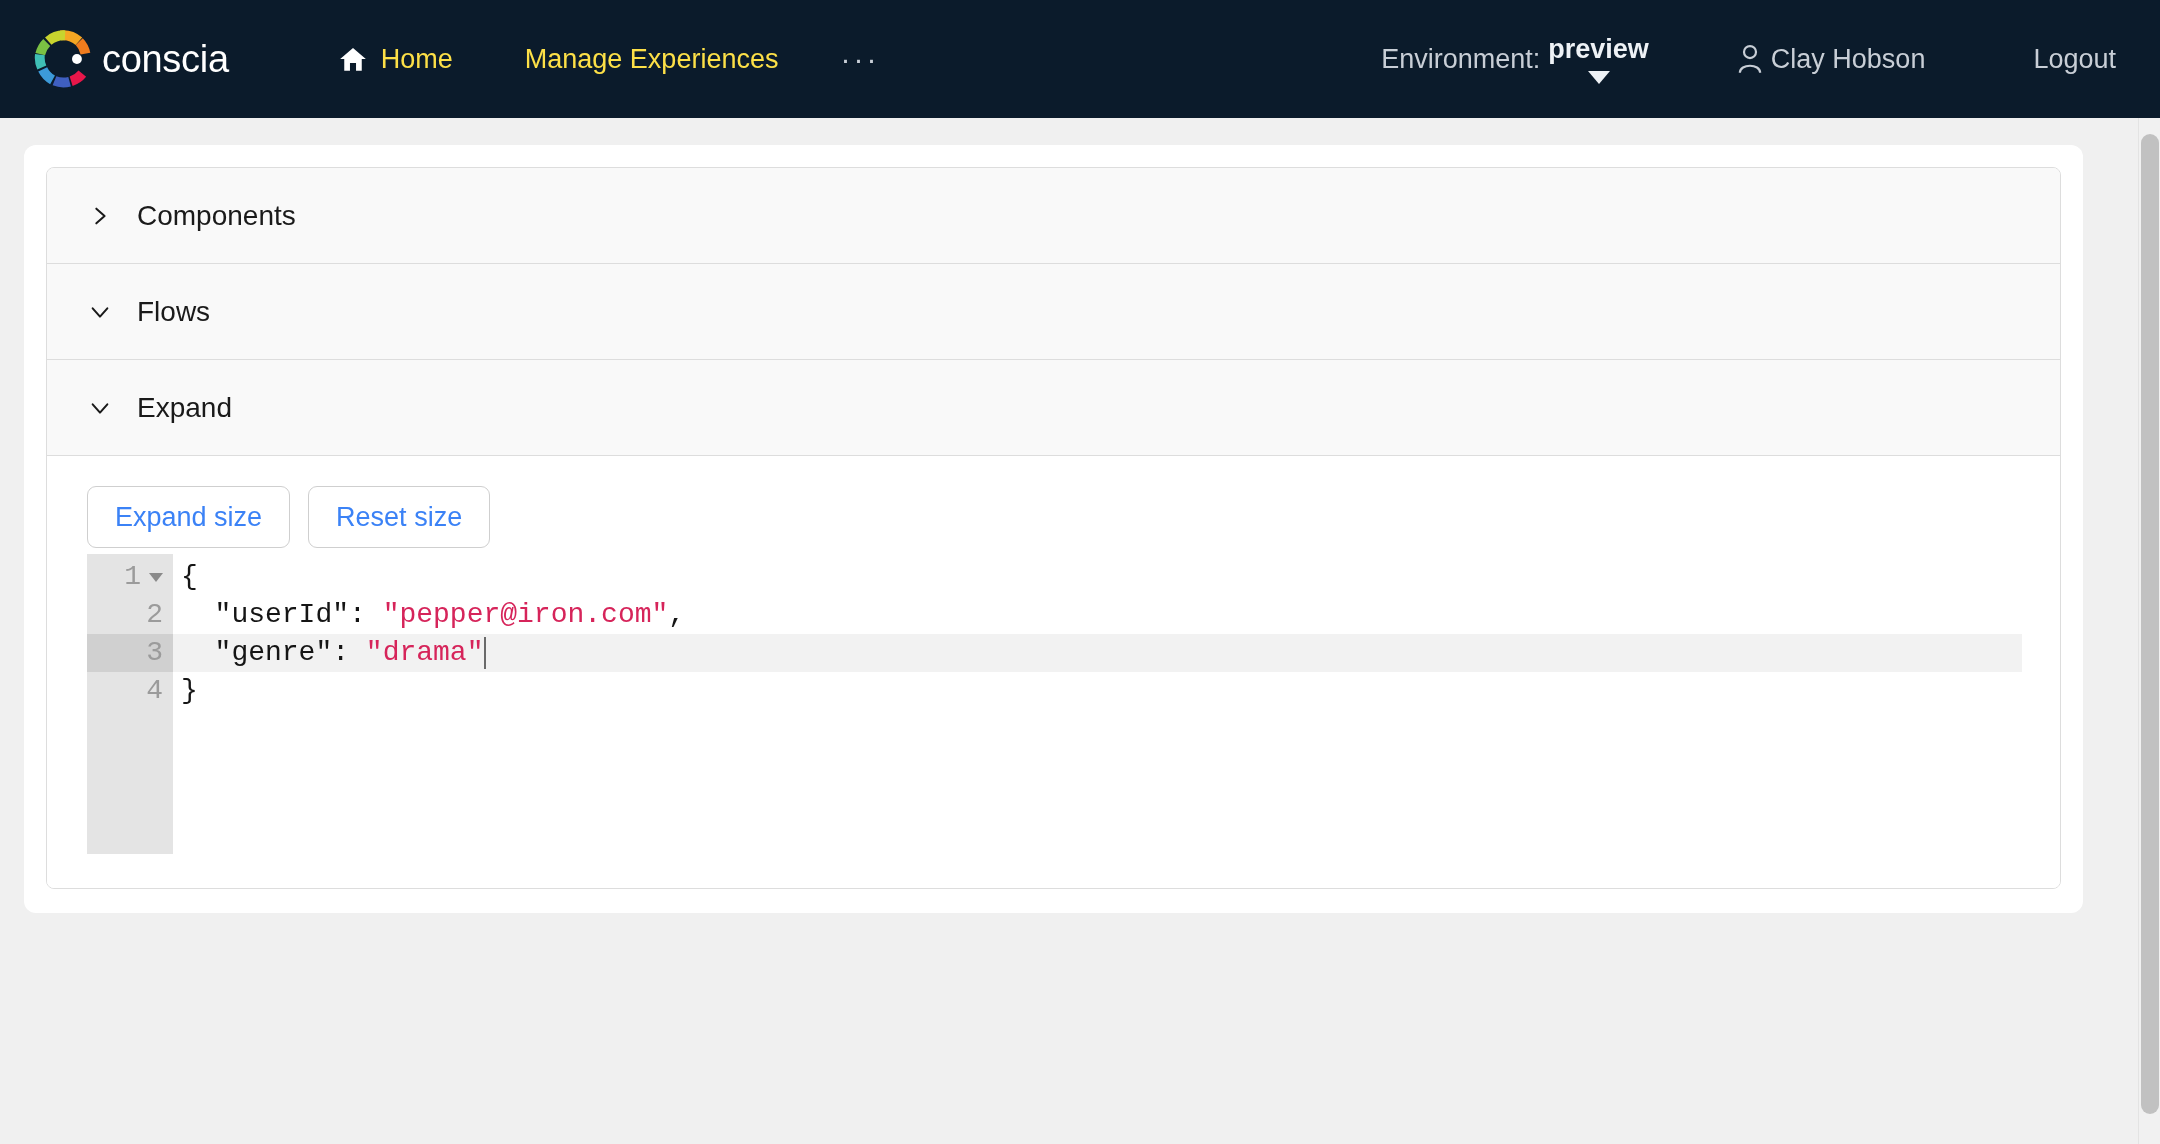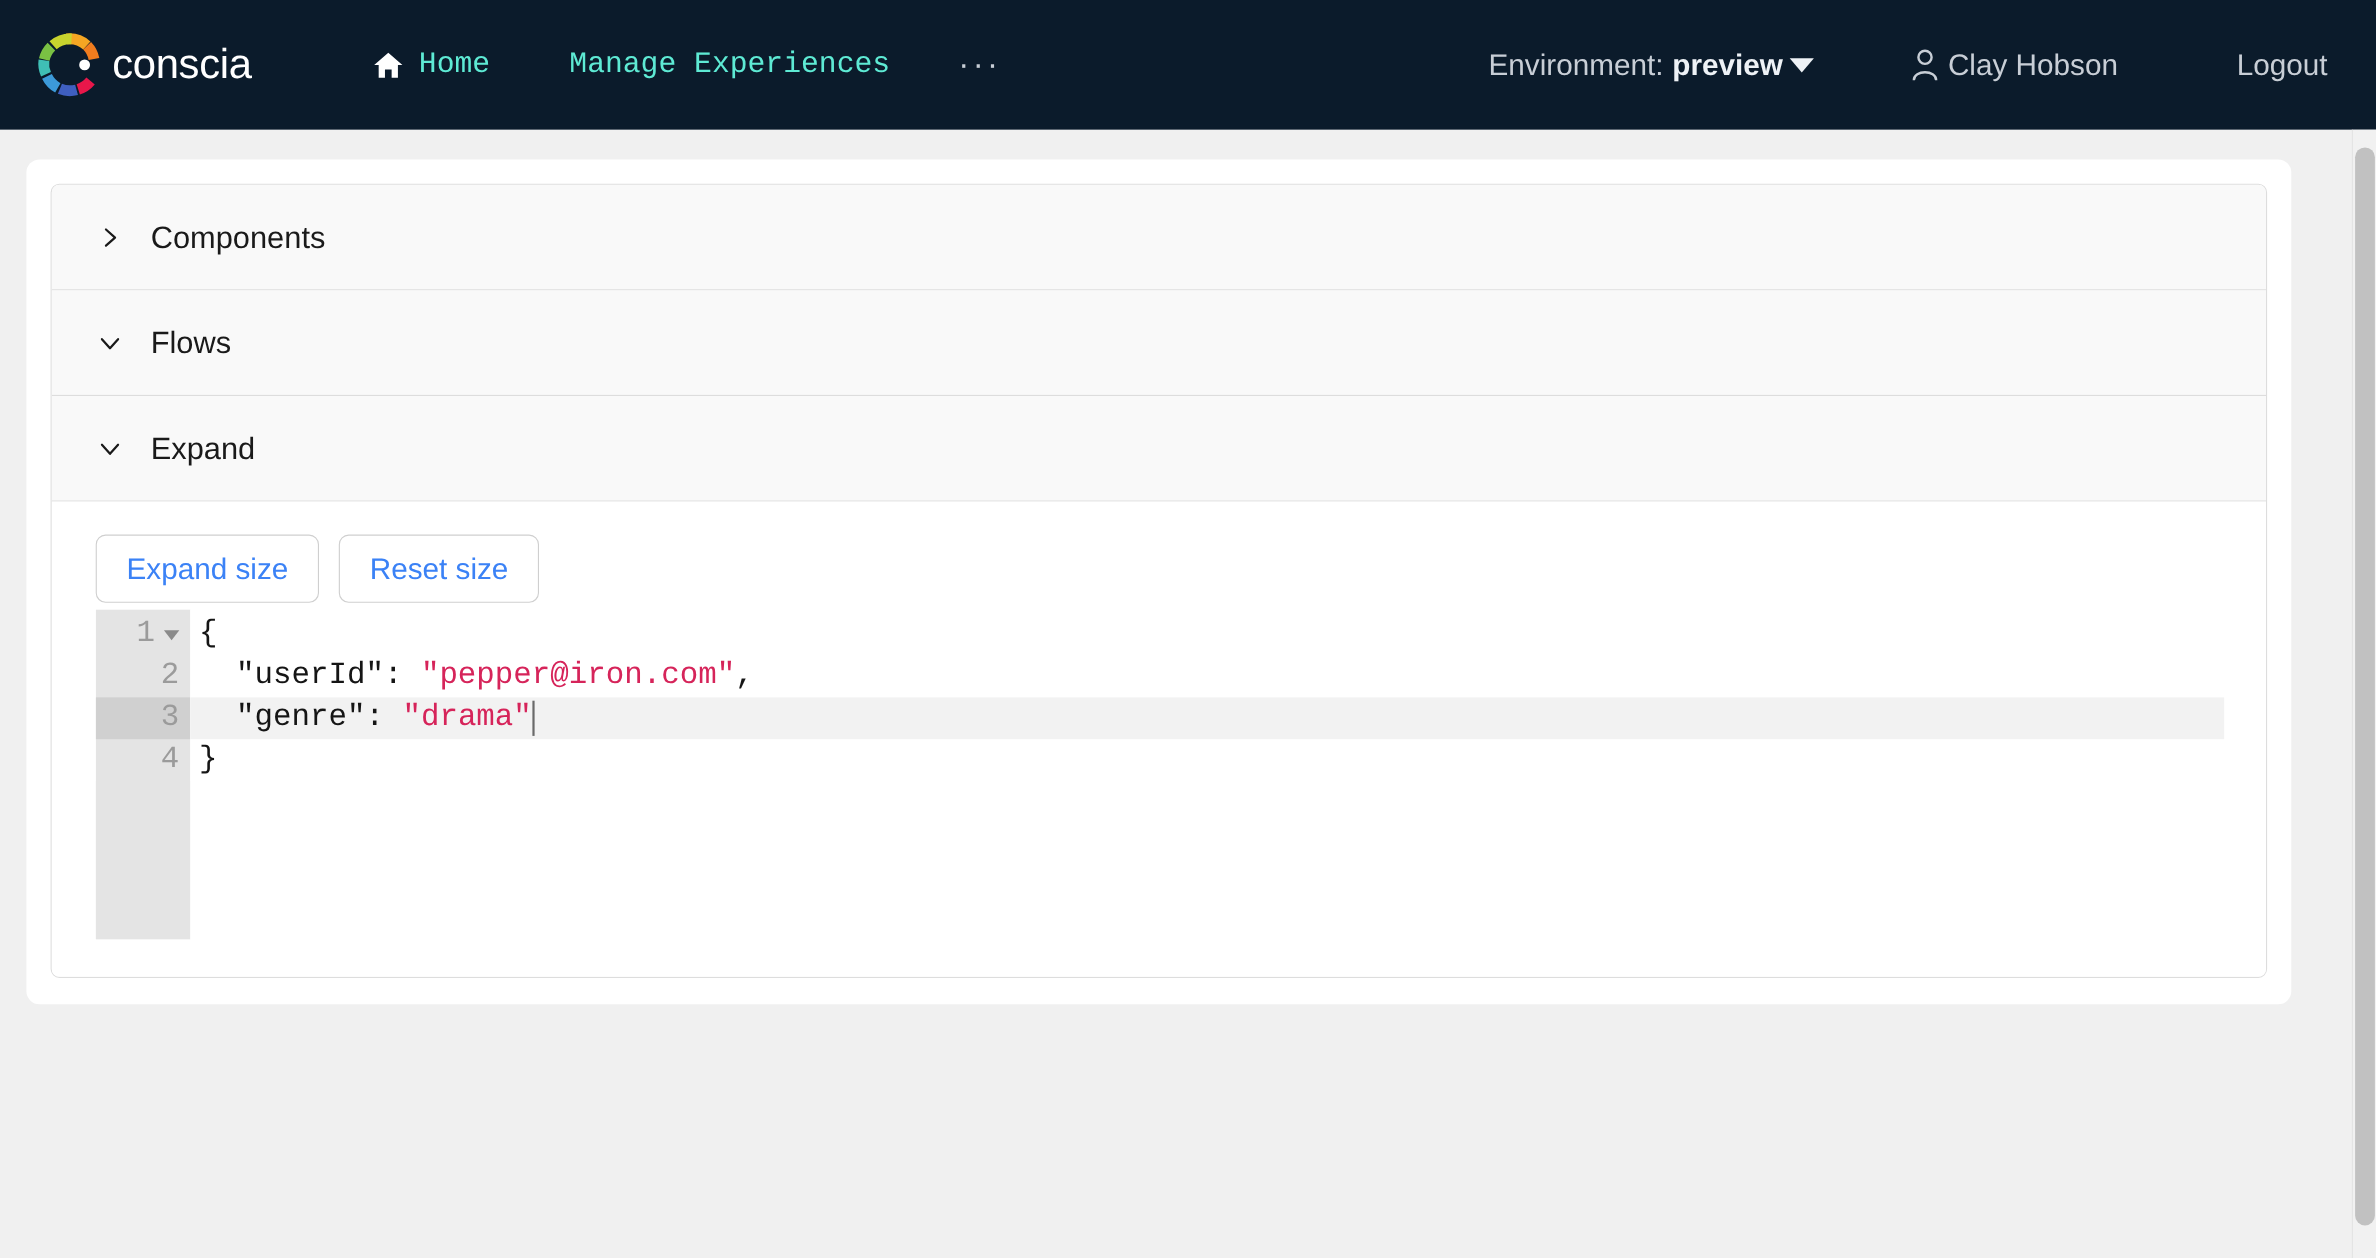--- a/index.html
+++ b/index.html
@@ -40,26 +40,25 @@
 
   .nav-links {
     display: flex;
     align-items: center;
     gap: 0px;
   }
   .nav-link {
     display: flex;
     align-items: center;
     gap: 14px;
-    color: #5eead4;
+    color: #fde047;
     font-size: 27px;
     padding: 0 36px;
     cursor: pointer;
     white-space: nowrap;
-    font-family: Liberation Mono, monospace;
   }
   .nav-link .home-ico { width: 28px; height: 28px; display: block; }
   .nav-more {
     color: #C8CED6;
     font-size: 30px;
     letter-spacing: 3px;
     padding: 0 26px;
     cursor: pointer;
     line-height: 0.6;
   }
@@ -78,20 +77,21 @@
     cursor: pointer;
     margin-right: 88px;
     white-space: nowrap;
   }
   .env-value {
     color: #EEF2F6;
     font-weight: bold;
     display: flex;
     align-items: center;
     gap: 6px;
+    flex-direction: column;
   }
   .caret-down {
     width: 0; height: 0;
     border-left: 11px solid transparent;
     border-right: 11px solid transparent;
     border-top: 13px solid #EEF2F6;
     display: inline-block;
   }
   .user-block {
     display: flex;

